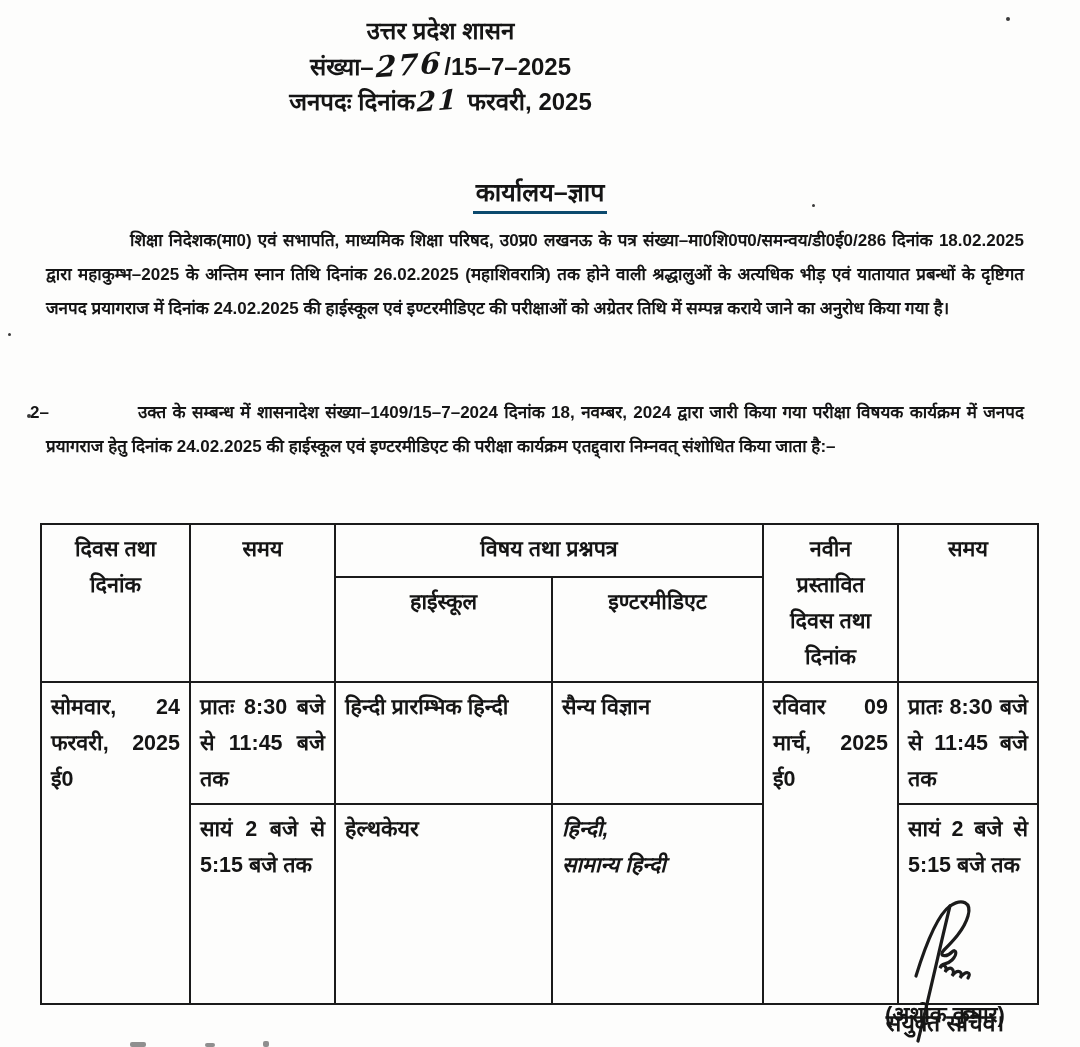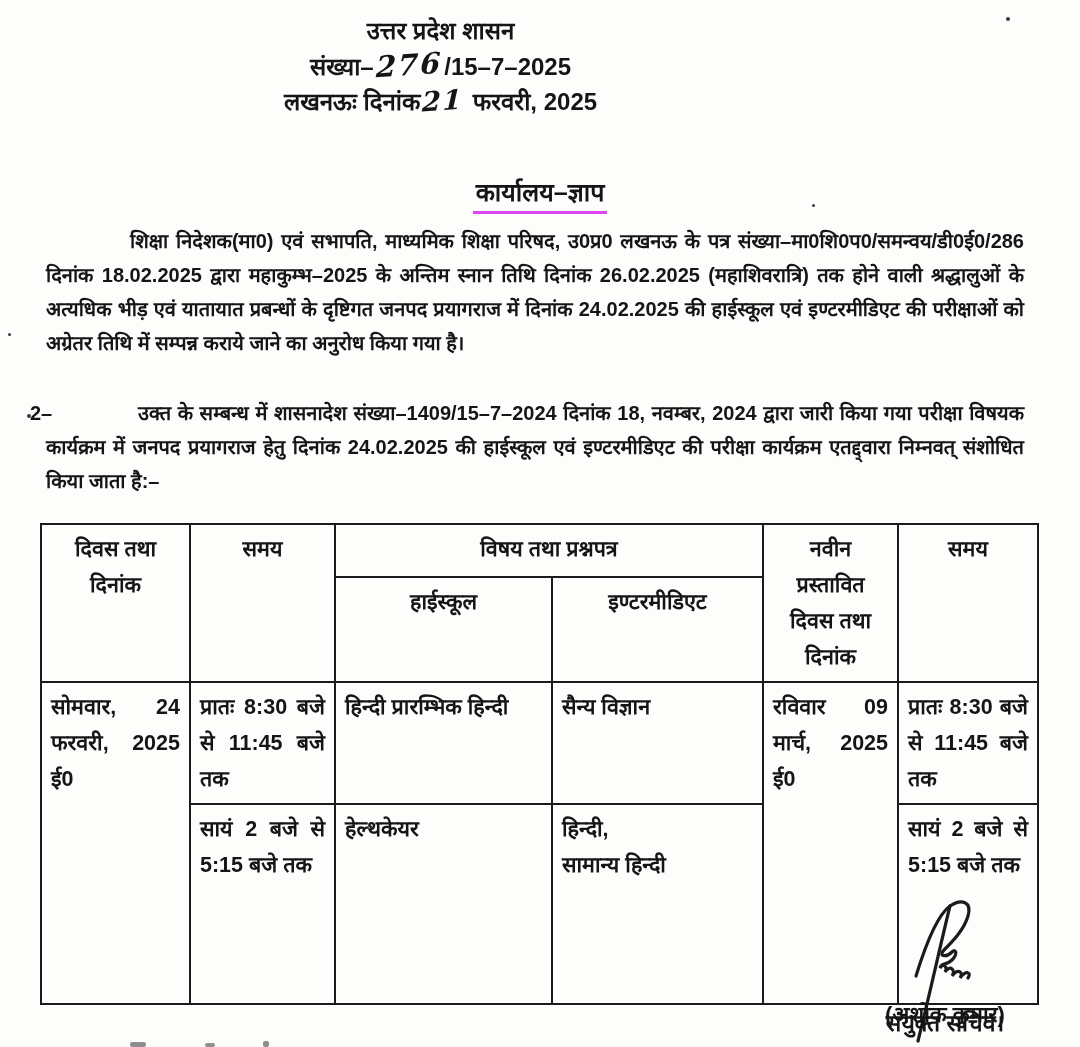--- a/index.html
+++ b/index.html
@@ -28,27 +28,27 @@
     padding:0 2px;
   }
   .handwritten.small { font-size:27px; }
   
   .memo-title {
     position:absolute; top:174px; left:0; width:1080px;
     text-align:center; font-size:25px; font-weight:bold;
   }
   .memo-title span {
     display:inline-block;
-    border-bottom:3px solid #d946ef;
+    border-bottom:3px solid #0c4a6e;
     padding:0 3px 3px 3px;
   }
   
   .para {
     position:absolute; left:46px; width:978px;
-    font-size:20px; line-height:34px; font-weight:600;
+    font-size:17px; line-height:34px; font-weight:600;
     text-align:justify;
   }
   .para1 { top:224px; text-indent:84px; }
   .para2 { top:396px; text-indent:92px; }
   .para2-num {
     position:absolute; left:-16px; top:0;
     text-indent:0; font-weight:600;
   }
   .speck { position:absolute; background:#3a3a3a; border-radius:50%; }
   
@@ -59,21 +59,21 @@
     font-size:21.5px; font-weight:600;
   }
   table.schedule th, table.schedule td {
     border:2.5px solid #1b1b1b;
     vertical-align:top;
     padding:6px 9px;
     line-height:36px;
   }
   table.schedule th { font-weight:bold; text-align:center; }
   table.schedule td { text-align:justify;margin-top:36px; }
-  td.pre { white-space:pre-line; text-align:left; }
+  td.pre { white-space:pre-line; text-align:left;font-style:italic; }
   .h-row1 { height:40px; }
   .h-row2 { height:100px; }
   .b-row1 { height:100px; }
   .b-row2 { height:200px; }
   
   .sig-wrap { position:absolute; left:850px; top:898px; width:200px; }
   .sig-mark { position:absolute; left:52px; top:0; }
   .sig-name {
     position:absolute; left:0; top:76px; width:190px;
     text-align:center; font-size:22px; font-weight:600; white-space:nowrap;margin-top:24px;
@@ -86,21 +86,21 @@
   .edge-artifact { position:absolute; background:#555; opacity:.65; border-radius:2px; }
 </style>
 </head>
 <body>
 
 <div class="page">
 
   <div class="letterhead">
     <div class="line">उत्तर प्रदेश शासन</div>
     <div class="line"><span>संख्या–</span><span class="handwritten">276</span><span>/15–7–2025</span></div>
-    <div class="line"><span>लखनऊः दिनांक</span><span class="handwritten small">21</span> <span>फरवरी, 2025</span></div>
+    <div class="line"><span>जनपदः दिनांक</span><span class="handwritten small">21</span> <span>फरवरी, 2025</span></div>
   </div>
 
   <div class="memo-title">
     <span>कार्यालय–ज्ञाप</span>
   </div>
 
   <p class="para para1">शिक्षा निदेशक(मा0) एवं सभापति, माध्यमिक शिक्षा परिषद, उ0प्र0 लखनऊ के पत्र संख्या–मा0शि0प0/समन्वय/डी0ई0/286 दिनांक 18.02.2025 द्वारा महाकुम्भ–2025 के अन्तिम स्नान तिथि दिनांक 26.02.2025 (महाशिवरात्रि) तक होने वाली श्रद्धालुओं के अत्यधिक भीड़ एवं यातायात प्रबन्धों के दृष्टिगत जनपद प्रयागराज में दिनांक 24.02.2025 की हाईस्कूल एवं इण्टरमीडिएट की परीक्षाओं को अग्रेतर तिथि में सम्पन्न कराये जाने का अनुरोध किया गया है।</p>
 
   <p class="para para2">
     <span class="para2-num">2–</span><span>उक्त के सम्बन्ध में शासनादेश संख्या–1409/15–7–2024 दिनांक 18, नवम्बर, 2024 द्वारा जारी किया गया परीक्षा विषयक कार्यक्रम में जनपद प्रयागराज हेतु दिनांक 24.02.2025 की हाईस्कूल एवं इण्टरमीडिएट की परीक्षा कार्यक्रम एतद्द्वारा निम्नवत् संशोधित किया जाता है:–</span>

